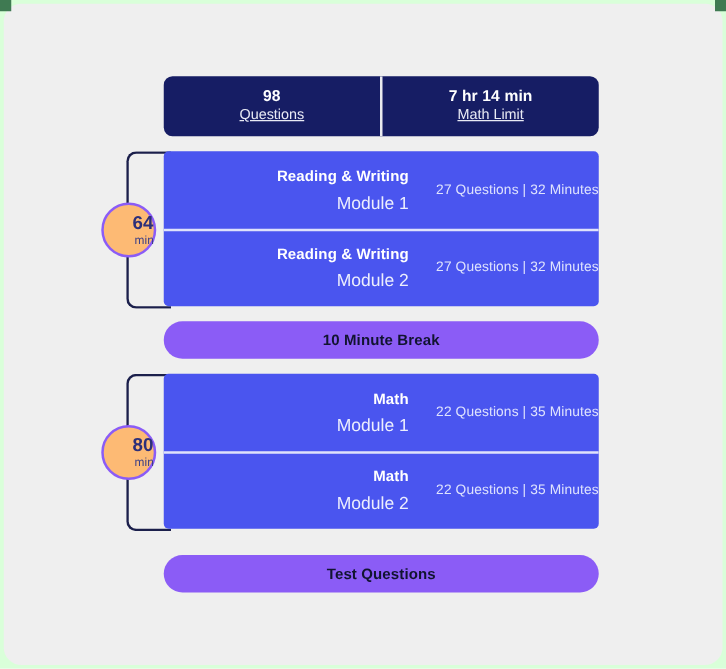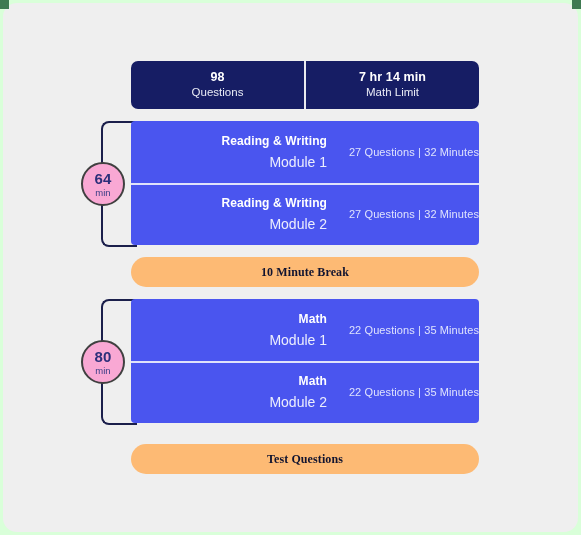--- a/index.html
+++ b/index.html
@@ -76,20 +76,21 @@
   .summary-cell .sv {
     font-size: 12.5px;
     font-weight: bold;
     letter-spacing: 0.1px;
   }
   .summary-cell .sl {
     font-size: 11.5px;
     font-weight: normal;
     color: #e9ebf5;
     margin-top: 1px;
+    text-decoration: underline;
   }
   .summary-divider {
     width: 2px;
     background: #e9eaef;
     flex: 0 0 2px;
   }
 
   
   .section {
     position: absolute;
@@ -110,26 +111,26 @@
     z-index: 1;
   }
   .badge {
     position: absolute;
     left: 78px;
     top: 50%;
     transform: translateY(-50%);
     width: 44px;
     height: 44px;
     border-radius: 50%;
-    background: #f9a8d4;
-    border: 2px solid #404040;
+    background: #fdba74;
+    border: 2px solid #8b5cf6;
     box-sizing: border-box;
     display: flex;
     flex-direction: column;
-    align-items: center;
+    align-items: flex-end;
     justify-content: center;
     z-index: 6;
     color: #2c2f7a;
     line-height: 1.0;
   }
   .badge .bv {
     font-size: 15px;
     font-weight: bold;
     letter-spacing: 0.2px;
   }
@@ -204,22 +205,21 @@
     border-radius: 15px;
     display: flex;
     align-items: center;
     justify-content: center;
     color: #111430;
     font-size: 12px;
     font-weight: bold;
     letter-spacing: 0.1px;
   }
   .pill.lime {
-    background: #fdba74;
-    font-family: Liberation Serif, serif;
+    background: #8b5cf6;
   }
 </style>
 </head>
 <body>
 
 <div id="page">
 
   <div class="corner-sq tl"></div>
   <div class="corner-sq tr"></div>
 

